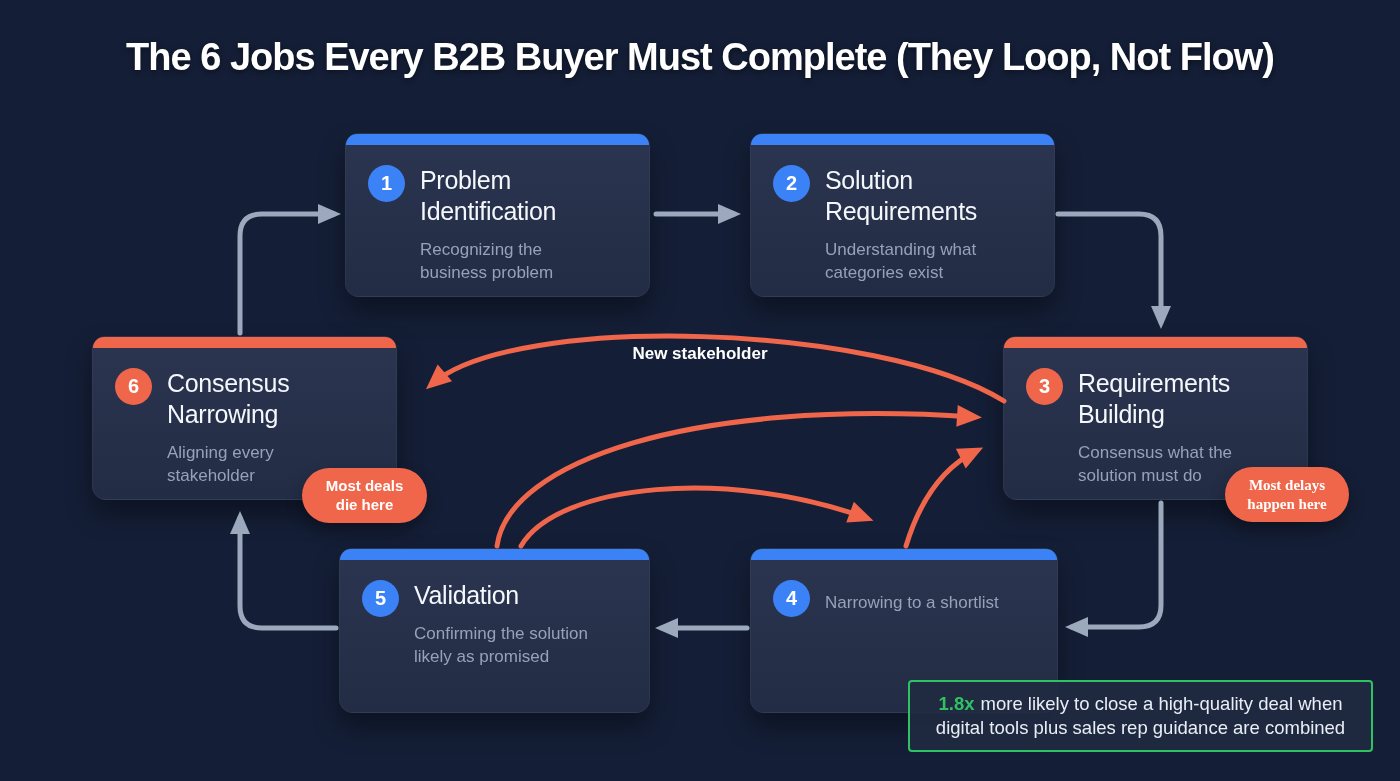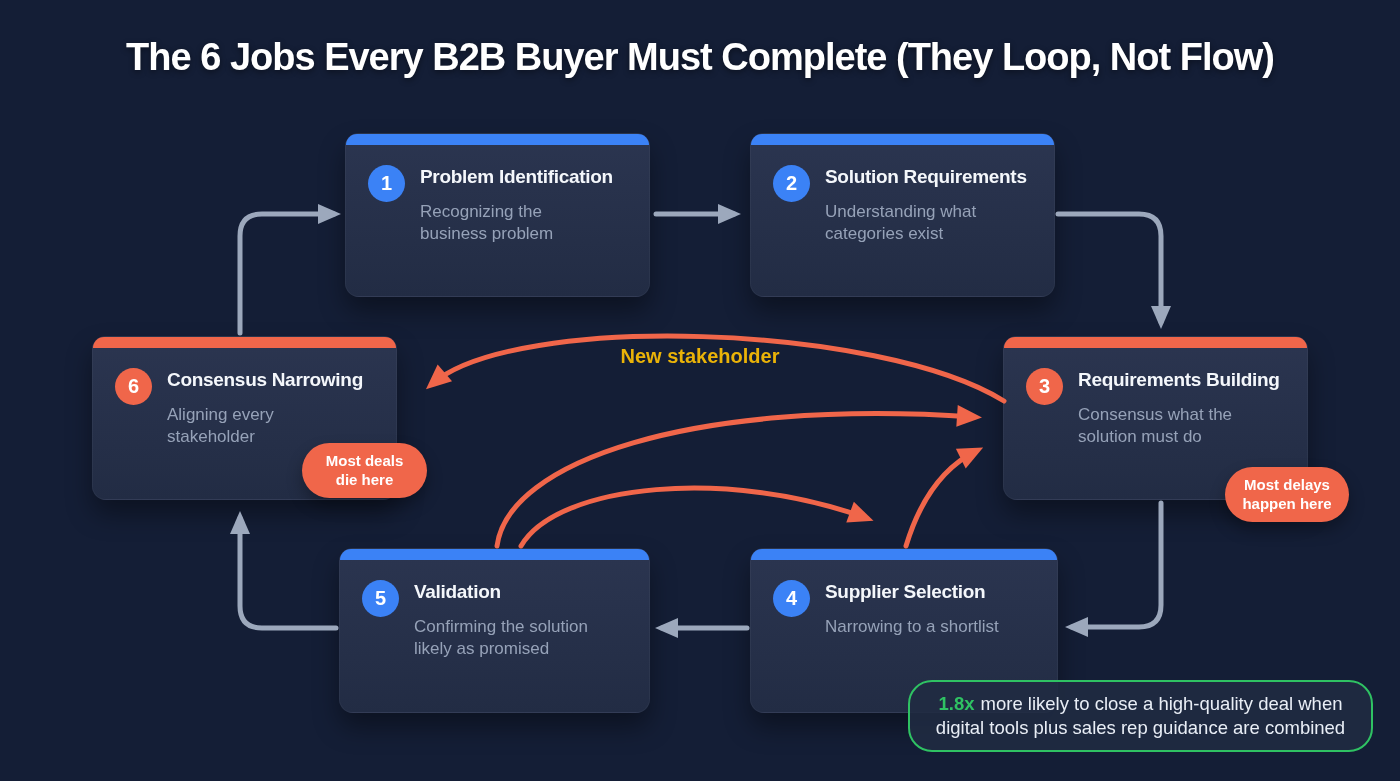--- a/index.html
+++ b/index.html
@@ -40,43 +40,43 @@
     position:absolute;top:11px;left:0;right:0;bottom:0;
     display:flex;align-items:flex-start;gap:15px;padding:20px 22px 0 22px;
   }
   .num-circle{
     flex:0 0 auto;width:37px;height:37px;border-radius:50%;
     background:var(--accent,#3b82f6);color:#fff;
     display:flex;align-items:center;justify-content:center;
     font-size:20px;font-weight:bold;
   }
   .card-title{
-    color:#f4f7fb;font-size:19px;font-weight:bold;line-height:1.24;
+    color:#f4f7fb;font-size:25px;font-weight:normal;line-height:1.24;
     letter-spacing:-.3px;max-width:218px;
   }
   .card-sub{
     color:var(--subtitle-text);font-size:17px;line-height:1.35;
     margin-top:12px;max-width:188px;
   }
   .arrow-layer{position:absolute;inset:0;pointer-events:none;}
   .loop-note{
     position:absolute;left:585px;top:343px;width:230px;
-    text-align:center;color:#eab308;font-size:20px;font-weight:bold;line-height:1.3;
+    text-align:center;color:#ffffff;font-size:17px;font-weight:bold;line-height:1.3;
   }
   .badge{
     position:absolute;background:var(--orange);color:#fff;
     font-size:15px;font-weight:bold;line-height:1.25;text-align:center;
     border-radius:28px;display:flex;align-items:center;justify-content:center;
     box-shadow:0 8px 16px rgba(0,0,0,.3);z-index:6;
   }
-  .badge-deals{left:302px;top:443px;width:125px;height:55px;padding:8px 14px;}
-  .badge-delays{left:1225px;top:467px;width:124px;height:55px;padding:12px 10px;}
+  .badge-deals{left:302px;top:468px;width:125px;height:55px;padding:8px 14px;}
+  .badge-delays{left:1225px;top:467px;width:124px;height:55px;padding:12px 10px;font-family:Liberation Serif, serif;}
   .stat-callout{
     position:absolute;left:908px;top:680px;width:465px;height:72px;
-    border:2.5px solid var(--green);border-radius:24px;
+    border:2.5px solid var(--green);border-radius:4px;
     background:rgba(32,43,66,.88);
     display:flex;align-items:center;justify-content:center;text-align:center;
     color:#e9eef6;font-size:18.5px;line-height:1.32;padding:8px 18px;z-index:6;
   }
   .stat-highlight{color:var(--green);font-weight:bold;margin-right:6px;}
 </style>
 </head>
 <body>
 
 <div class="canvas">
@@ -122,21 +122,20 @@
     </div>
   </div>
 
   <div class="card" style="left: 750px; top: 548px; width: 308px; height: 165px; --accent: #3b82f6;">
     <div class="card-bar"></div>
     <div class="card-body">
       <div class="num-circle">
           <span>4</span>
         </div>
       <div class="card-text">
-        <h2 class="card-title">Supplier Selection</h2>
         <p class="card-sub">Narrowing to a shortlist</p>
       </div>
     </div>
   </div>
 
   <div class="card" style="left: 339px; top: 548px; width: 311px; height: 165px; --accent: #3b82f6;">
     <div class="card-bar"></div>
     <div class="card-body">
       <div class="num-circle">
           <span>5</span>

